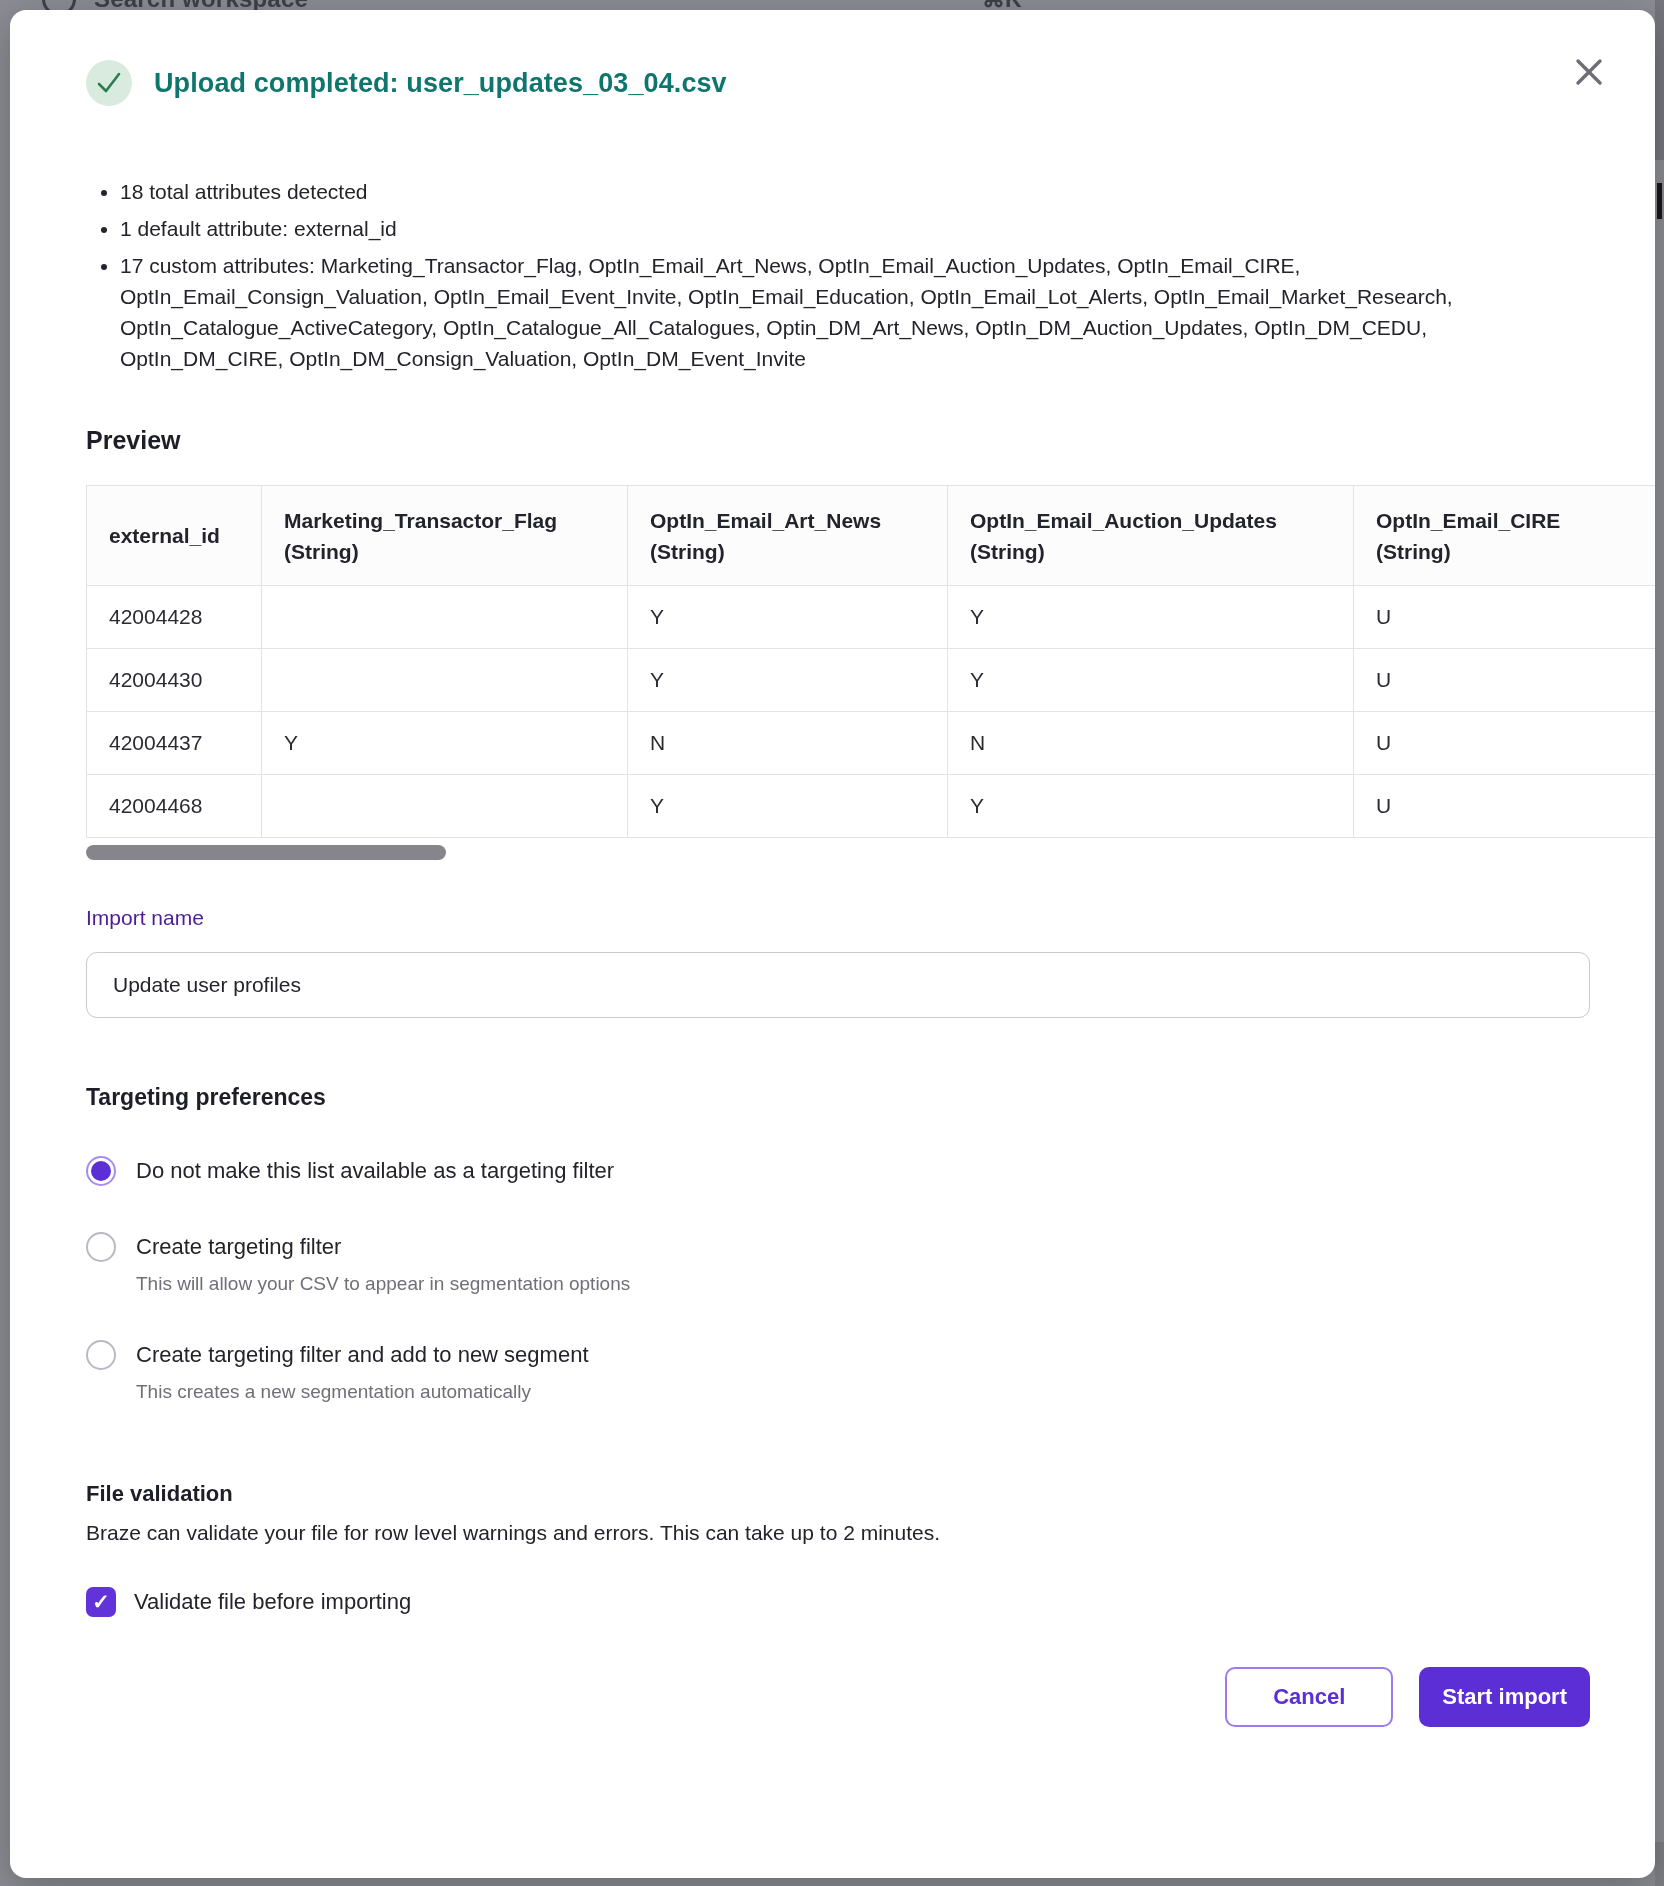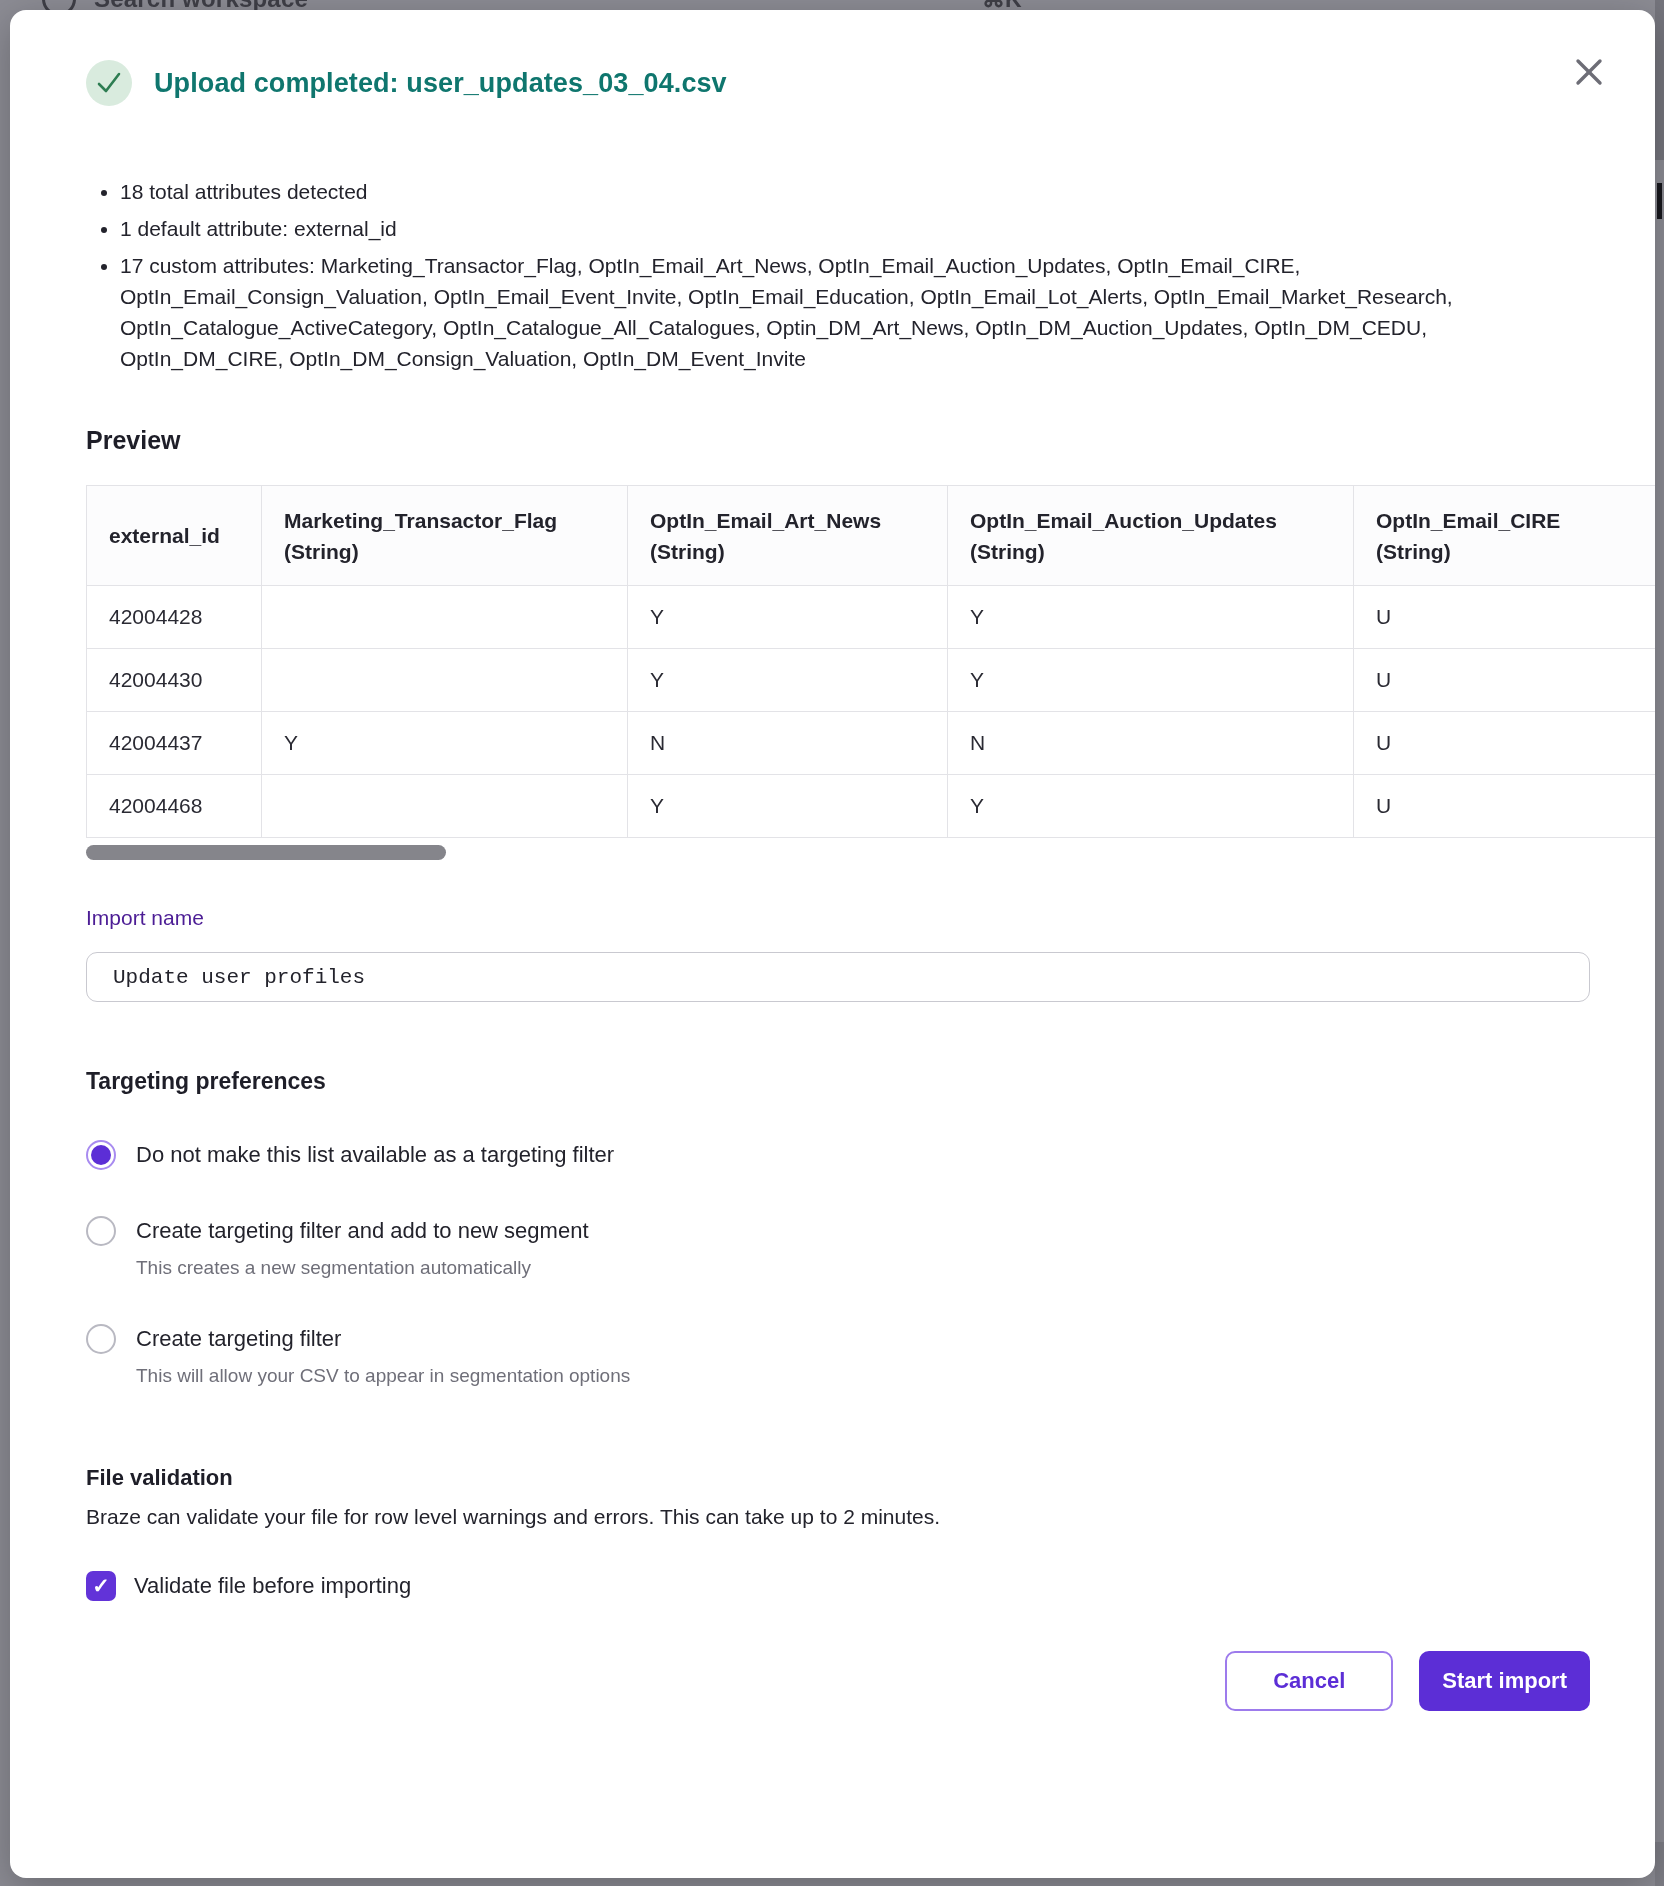--- a/index.html
+++ b/index.html
@@ -42,22 +42,22 @@
   .table-clip { margin-top:30px; margin-right:-65px; overflow:hidden; }
   table { border-collapse:collapse; table-layout:fixed; width:1660px; background:#fff; }
   th, td { border:1px solid #E3E3E7; text-align:left; }
   th { background:#FCFCFD; height:100px; vertical-align:middle; padding:14px 22px; }
   th .col-name { font-size:21px; font-weight:700; color:#23232C; line-height:31px; white-space:nowrap; overflow:hidden; }
   td { height:63px; padding:0 22px; font-size:21px; color:#2A2A33; }
   .hscroll-thumb { margin-top:7px; margin-left:0px; width:360px; height:15px; border-radius:8px; background:#85858B; cursor:pointer; }
 
   .field-label { font-size:21px; font-weight:400; color:#4c1d95; margin-top:46px; }
   .import-input {
-    margin-top:22px; width:100%; height:50px; border:1px solid #C9C9D0; border-radius:11px;
-    font-family:Liberation Mono, monospace; font-size:21px; color:#23232C; padding:0 26px; outline:none; display:block; background:#fff;
+    margin-top:22px; width:100%; height:66px; border:1px solid #C9C9D0; border-radius:11px;
+    font-family:Liberation Sans, sans-serif; font-size:21px; color:#23232C; padding:0 26px; outline:none; display:block; background:#fff;
   }
 
   .targeting-heading { margin-top:66px; font-size:23px; }
   .radio-option { display:flex; align-items:flex-start; gap:20px; margin-top:44px; cursor:pointer; }
   .radio-circle { width:30px; height:30px; border-radius:50%; border:2px solid #B9B9C2; background:#fff; flex:none; position:relative; margin-top:1px; }
   .radio-circle.selected { border-color:#A88BF0; }
   .radio-circle.selected::after { content:""; position:absolute; inset:3px; border-radius:50%; background:#5C2ED6; }
   .radio-texts { display:flex; flex-direction:column; }
   .radio-label { font-size:22px; color:#23232C; line-height:32px; }
   .radio-desc { font-size:19px; color:#6F6F79; margin-top:10px; }
@@ -185,29 +185,29 @@
   <div id="targeting-options">
       <div class="radio-option">
         <span class="radio-circle selected"></span>
         <div class="radio-texts">
           <div class="radio-label">Do not make this list available as a targeting filter</div>
         </div>
       </div>
       <div class="radio-option">
         <span class="radio-circle"></span>
         <div class="radio-texts">
-          <div class="radio-label">Create targeting filter and add to new segment</div>
-          <div class="radio-desc">This creates a new segmentation automatically</div>
+          <div class="radio-label">Create targeting filter</div>
+          <div class="radio-desc">This will allow your CSV to appear in segmentation options</div>
         </div>
       </div>
       <div class="radio-option">
         <span class="radio-circle"></span>
         <div class="radio-texts">
-          <div class="radio-label">Create targeting filter</div>
-          <div class="radio-desc">This will allow your CSV to appear in segmentation options</div>
+          <div class="radio-label">Create targeting filter and add to new segment</div>
+          <div class="radio-desc">This creates a new segmentation automatically</div>
         </div>
       </div>
     </div>
 
   <h2 class="section-heading validation-heading">File validation</h2>
   <div class="validation-desc">Braze can validate your file for row level warnings and errors. This can take up to 2 minutes.</div>
 
   <div class="checkbox-row">
     <span class="checkbox">✓</span>
     <span class="checkbox-label">Validate file before importing</span>

